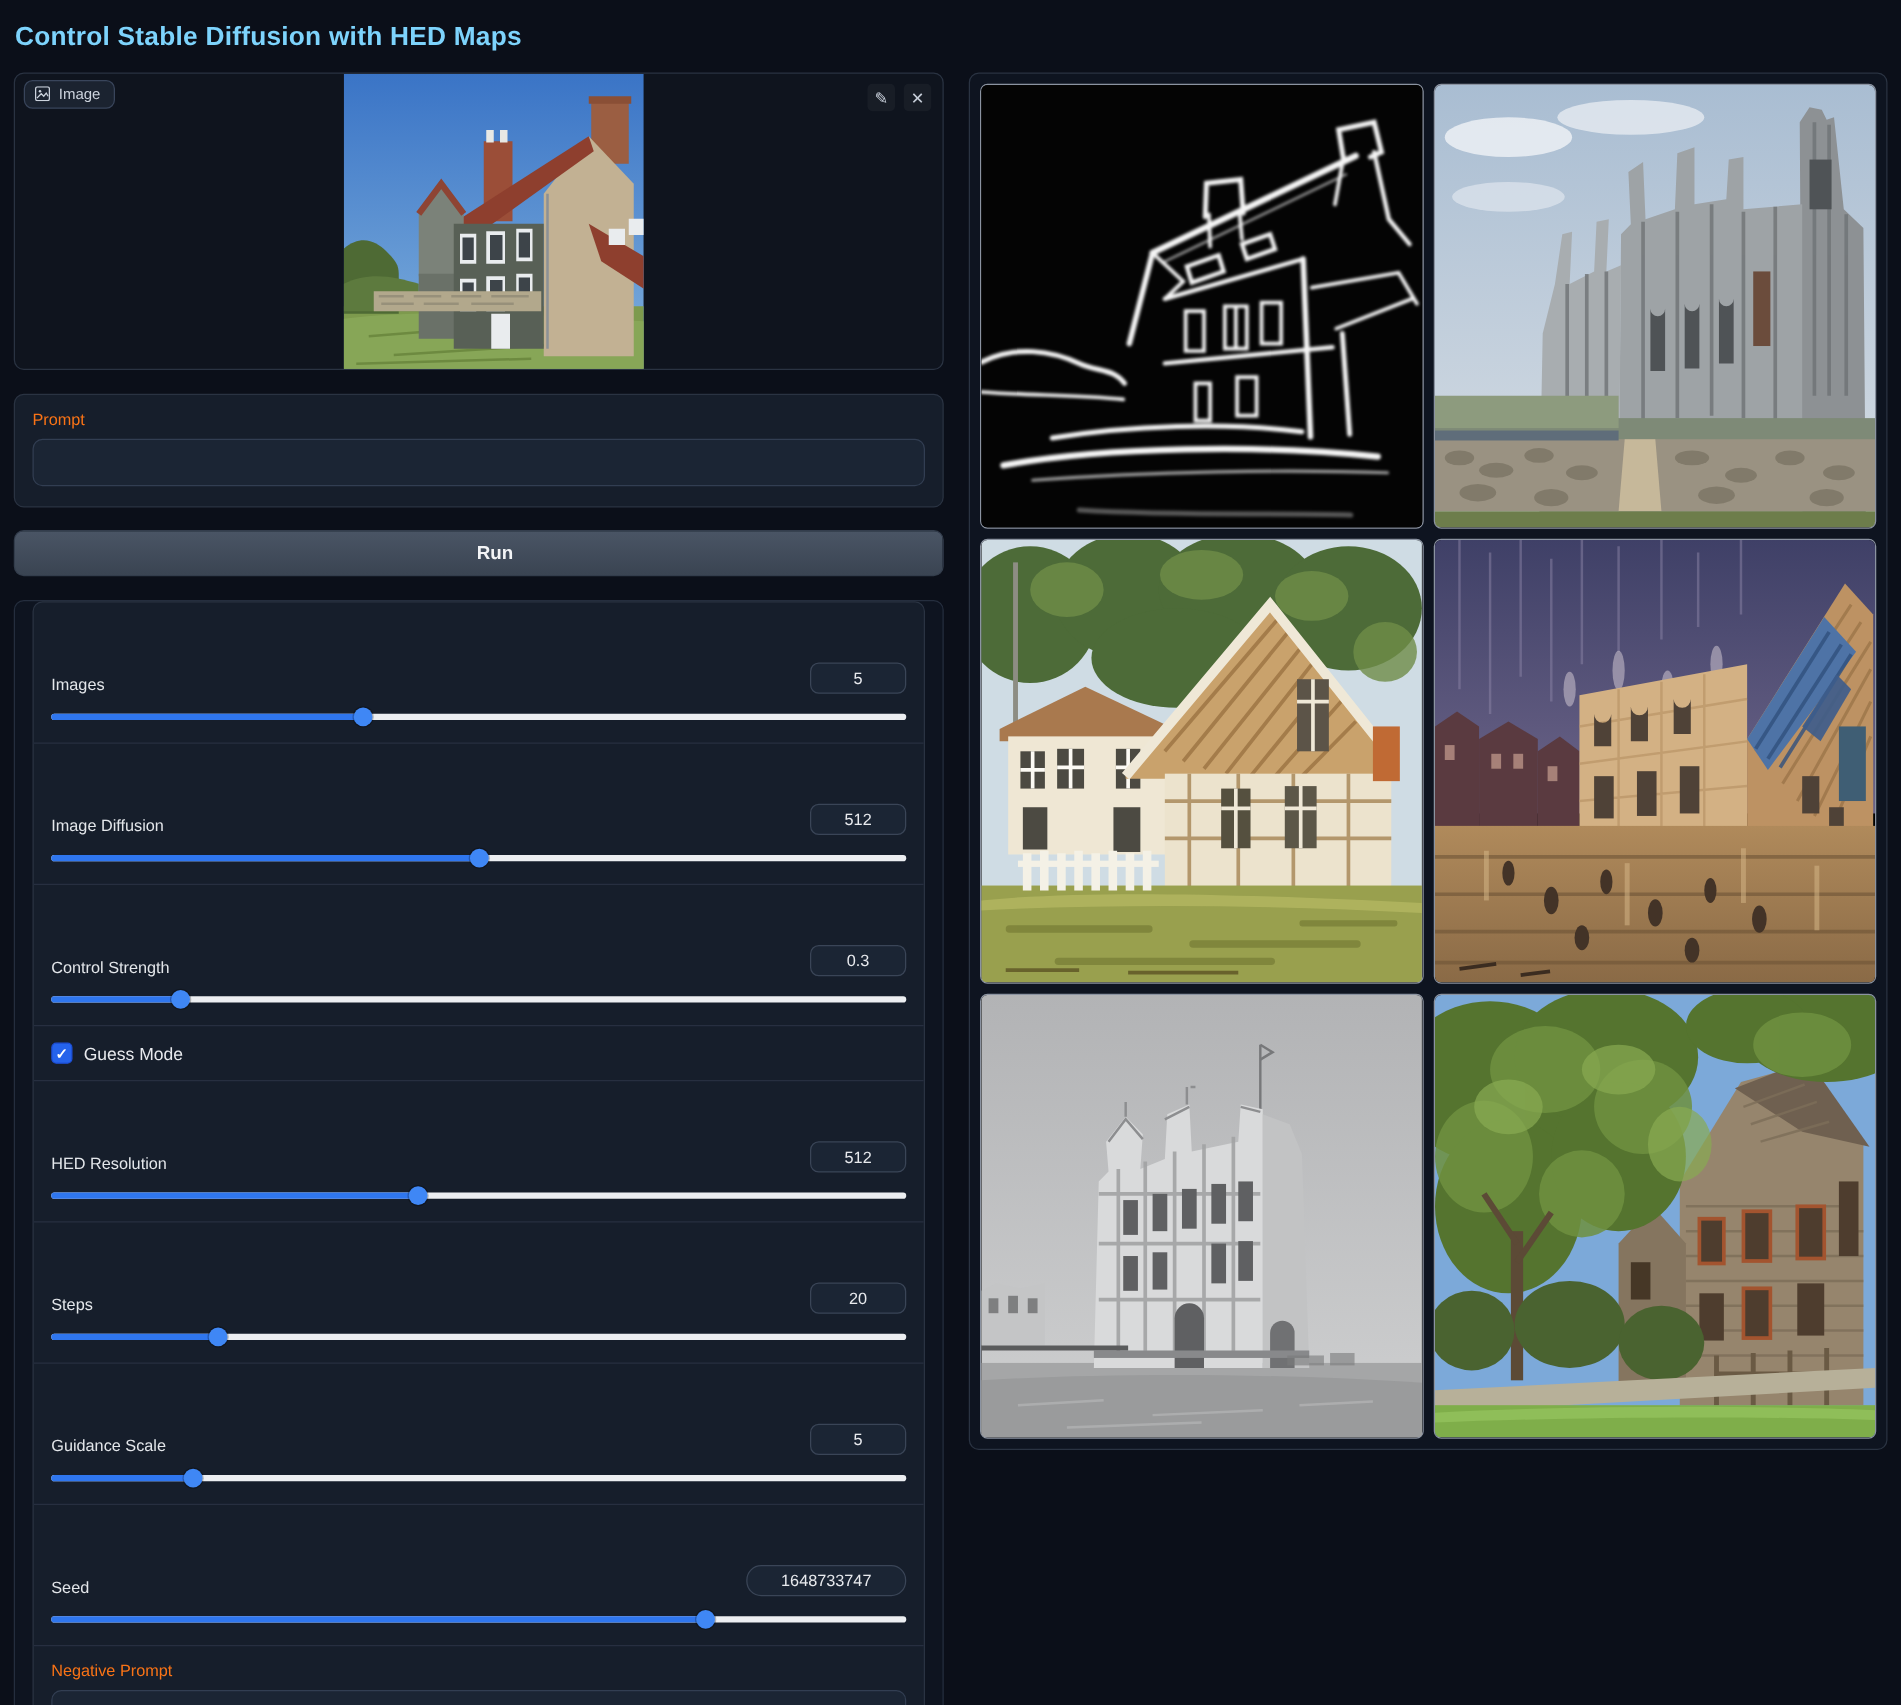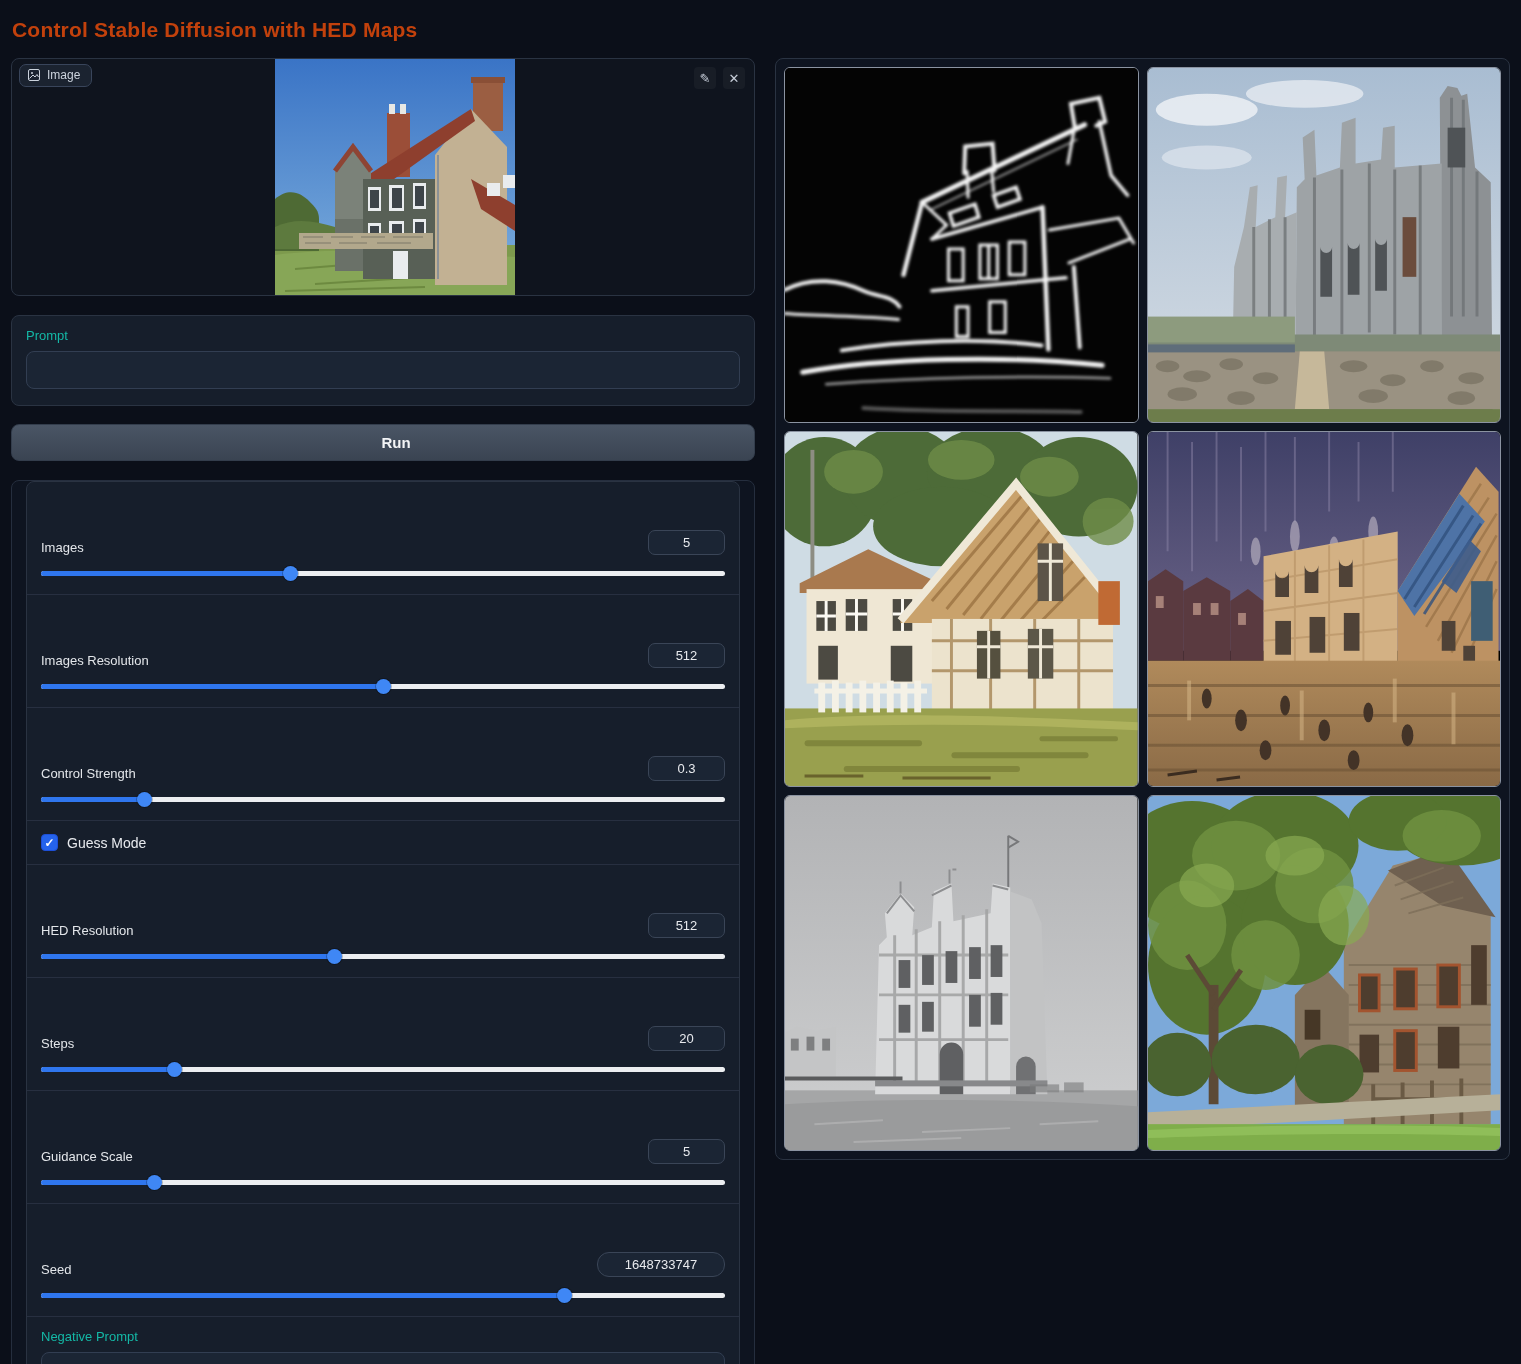--- a/index.html
+++ b/index.html
@@ -4,34 +4,34 @@
 <style>
   * { box-sizing: border-box; }
   html,body { margin:0; }
   body {
     width:1521px; height:1364px;
     background:#0b0f19;
     font-family:"Liberation Sans", sans-serif;
     padding:11px;
     color:#e5e7eb;
   }
-  h1.page-title { font-size:21px; font-weight:700; color:#c2410c; margin:7px 0 16px 1px; letter-spacing:.2px; }
+  h1.page-title { font-size:21px; font-weight:700; color:#7dd3fc; margin:7px 0 16px 1px; letter-spacing:.2px; }
   .layout { display:grid; grid-template-columns:744px 735px; gap:20px; align-items:start; }
 
   
   .image-panel { position:relative; height:238px; background:#0f141e; border:1px solid #2a3342; border-radius:8px; margin-bottom:19px; overflow:hidden; display:flex; justify-content:center;padding-left:24px; }
   .image-tab { position:absolute; top:5px; left:7px; display:flex; gap:7px; align-items:center; padding:3px 11px 4px 8px; background:#1b2330; border:1px solid #39455b; border-radius:7px; color:#ccd3dd; font-size:12px; z-index:2; }
   .image-tab svg { display:block; }
   .image-actions { position:absolute; top:8px; right:9px; display:flex; gap:7px; z-index:2; }
   .icon-btn { width:22px; height:22px; border:none; border-radius:4px; background:rgba(255,255,255,0.04); color:#c6cdd8; font-size:13px; line-height:1; display:flex; align-items:center; justify-content:center; cursor:pointer; padding:0; font-family:inherit; }
   .house-img { height:238px; width:240px; }
   .house-img svg { width:100%; height:100%; display:block; }
 
   .prompt-panel { background:#161e2b; border:1px solid #2a3342; border-radius:8px; padding:12px 14px 16px; margin-bottom:18px; }
-  .field-label { display:block; color:#14b8a6; font-size:13px; margin-bottom:8px; }
+  .field-label { display:block; color:#f97316; font-size:13px; margin-bottom:8px; }
   .text-input { width:100%; height:38px; background:#1b2534; border:1px solid #323e52; border-radius:8px; color:#e5e7eb; font-size:14px; padding:0 10px; font-family:inherit; }
 
   .run-btn { display:block; width:100%; height:37px; background:linear-gradient(180deg,#4a5565,#3a4452); border:1px solid #333d4c; border-radius:8px; color:#f3f4f6; font-weight:700; font-size:15px; cursor:pointer; margin-bottom:19px; font-family:inherit;padding-left:32px; }
 
   .accordion { background:#0e1420; border:1px solid #252e3e; border-radius:8px; padding:0 14px 14px; }
   .accordion-header { display:flex; justify-content:space-between; align-items:center; padding:15px 3px 13px 1px; cursor:pointer; }
   .accordion-title { color:#f0f2f4; font-size:15px; }
   .accordion-arrow { color:#e5e7eb; font-size:12px; }
 
   .form { background:#161e2b; border:1px solid #2a3342; border-radius:8px; overflow:hidden; }
@@ -157,21 +157,21 @@
           </div>
           <div class="slider">
             <div class="slider-track"></div>
             <div class="slider-fill" style="width: 36.4%;"></div>
             <div class="slider-thumb" style="left: calc(36.4% - 7px);"></div>
           </div>
         </div>
 
         <div class="block">
           <div class="block-row">
-            <span class="slider-label">Images Resolution</span>
+            <span class="slider-label">Image Diffusion</span>
             <input class="value-input" value="512" style="">
           </div>
           <div class="slider">
             <div class="slider-track"></div>
             <div class="slider-fill" style="width: 50%;"></div>
             <div class="slider-thumb" style="left: calc(50% - 7px);"></div>
           </div>
         </div>
 
         <div class="block">

